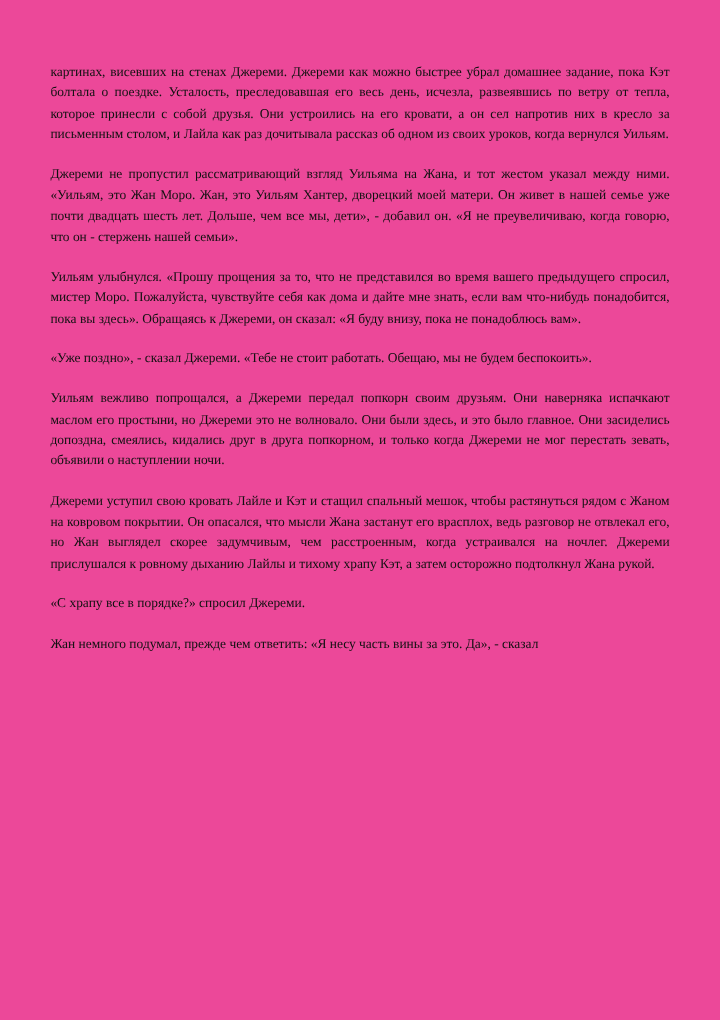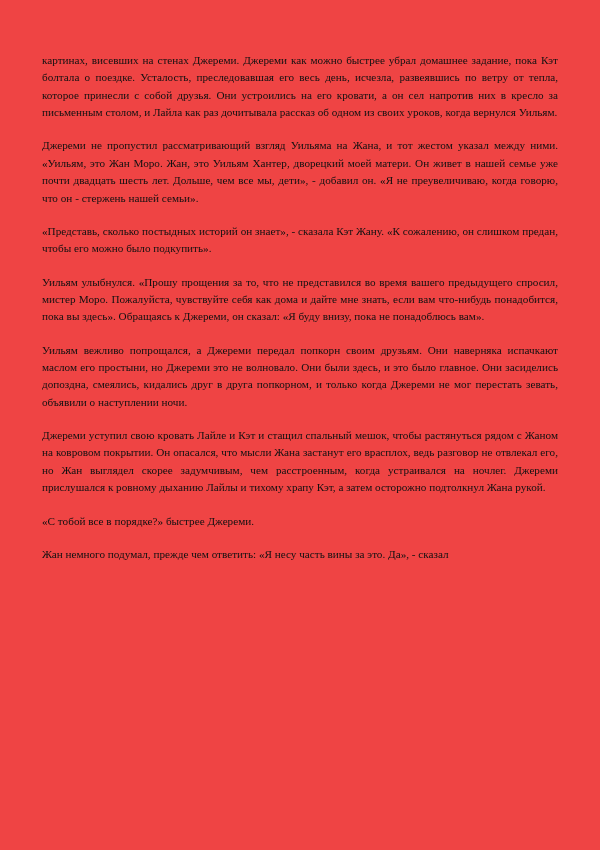--- a/index.html
+++ b/index.html
@@ -12,21 +12,21 @@
     height: 850px;
     overflow: hidden;
     font-family: "Liberation Serif", serif;
     color: #000000;
   }
   .page {
     box-sizing: border-box;
     width: 600px;
     height: 850px;
     padding: 52px 42px 24px 42px;
-    background: #ef4444;
+    background: #ec4899;
   }
   .doc-body {
     width: 100%;
   }
   p.para {
     margin: 0 0 16px 0;
     font-size: 11.2px;
     line-height: 1.55;
     text-align: justify;
     text-justify: inter-word;
@@ -37,20 +37,20 @@
     margin-bottom: 16px;
   }
 </style>
 </head>
 <body>
 
 <div class="page">
   <div class="doc-body">
     <p class="para">картинах, висевших на стенах Джереми. Джереми как можно быстрее убрал домашнее задание, пока Кэт болтала о поездке. Усталость, преследовавшая его весь день, исчезла, развеявшись по ветру от тепла, которое принесли с собой друзья. Они устроились на его кровати, а он сел напротив них в кресло за письменным столом, и Лайла как раз дочитывала рассказ об одном из своих уроков, когда вернулся Уильям.</p>
     <p class="para">Джереми не пропустил рассматривающий взгляд Уильяма на Жана, и тот жестом указал между ними. «Уильям, это Жан Моро. Жан, это Уильям Хантер, дворецкий моей матери. Он живет в нашей семье уже почти двадцать шесть лет. Дольше, чем все мы, дети», - добавил он. «Я не преувеличиваю, когда говорю, что он - стержень нашей семьи».</p>
-    <p class="para">«Представь, сколько постыдных историй он знает», - сказала Кэт Жану. «К сожалению, он слишком предан, чтобы его можно было подкупить».</p>
     <p class="para">Уильям улыбнулся. «Прошу прощения за то, что не представился во время вашего предыдущего спросил, мистер Моро. Пожалуйста, чувствуйте себя как дома и дайте мне знать, если вам что-нибудь понадобится, пока вы здесь». Обращаясь к Джереми, он сказал: «Я буду внизу, пока не понадоблюсь вам».</p>
+    <p class="para">«Уже поздно», - сказал Джереми. «Тебе не стоит работать. Обещаю, мы не будем беспокоить».</p>
     <p class="para">Уильям вежливо попрощался, а Джереми передал попкорн своим друзьям. Они наверняка испачкают маслом его простыни, но Джереми это не волновало. Они были здесь, и это было главное. Они засиделись допоздна, смеялись, кидались друг в друга попкорном, и только когда Джереми не мог перестать зевать, объявили о наступлении ночи.</p>
     <p class="para">Джереми уступил свою кровать Лайле и Кэт и стащил спальный мешок, чтобы растянуться рядом с Жаном на ковровом покрытии. Он опасался, что мысли Жана застанут его врасплох, ведь разговор не отвлекал его, но Жан выглядел скорее задумчивым, чем расстроенным, когда устраивался на ночлег. Джереми прислушался к ровному дыханию Лайлы и тихому храпу Кэт, а затем осторожно подтолкнул Жана рукой.</p>
-    <p class="para">«С тобой все в порядке?» быстрее Джереми.</p>
+    <p class="para">«С храпу все в порядке?» спросил Джереми.</p>
     <p class="para">Жан немного подумал, прежде чем ответить: «Я несу часть вины за это. Да», - сказал</p>
   </div>
 </div>
 
 </body></html>

